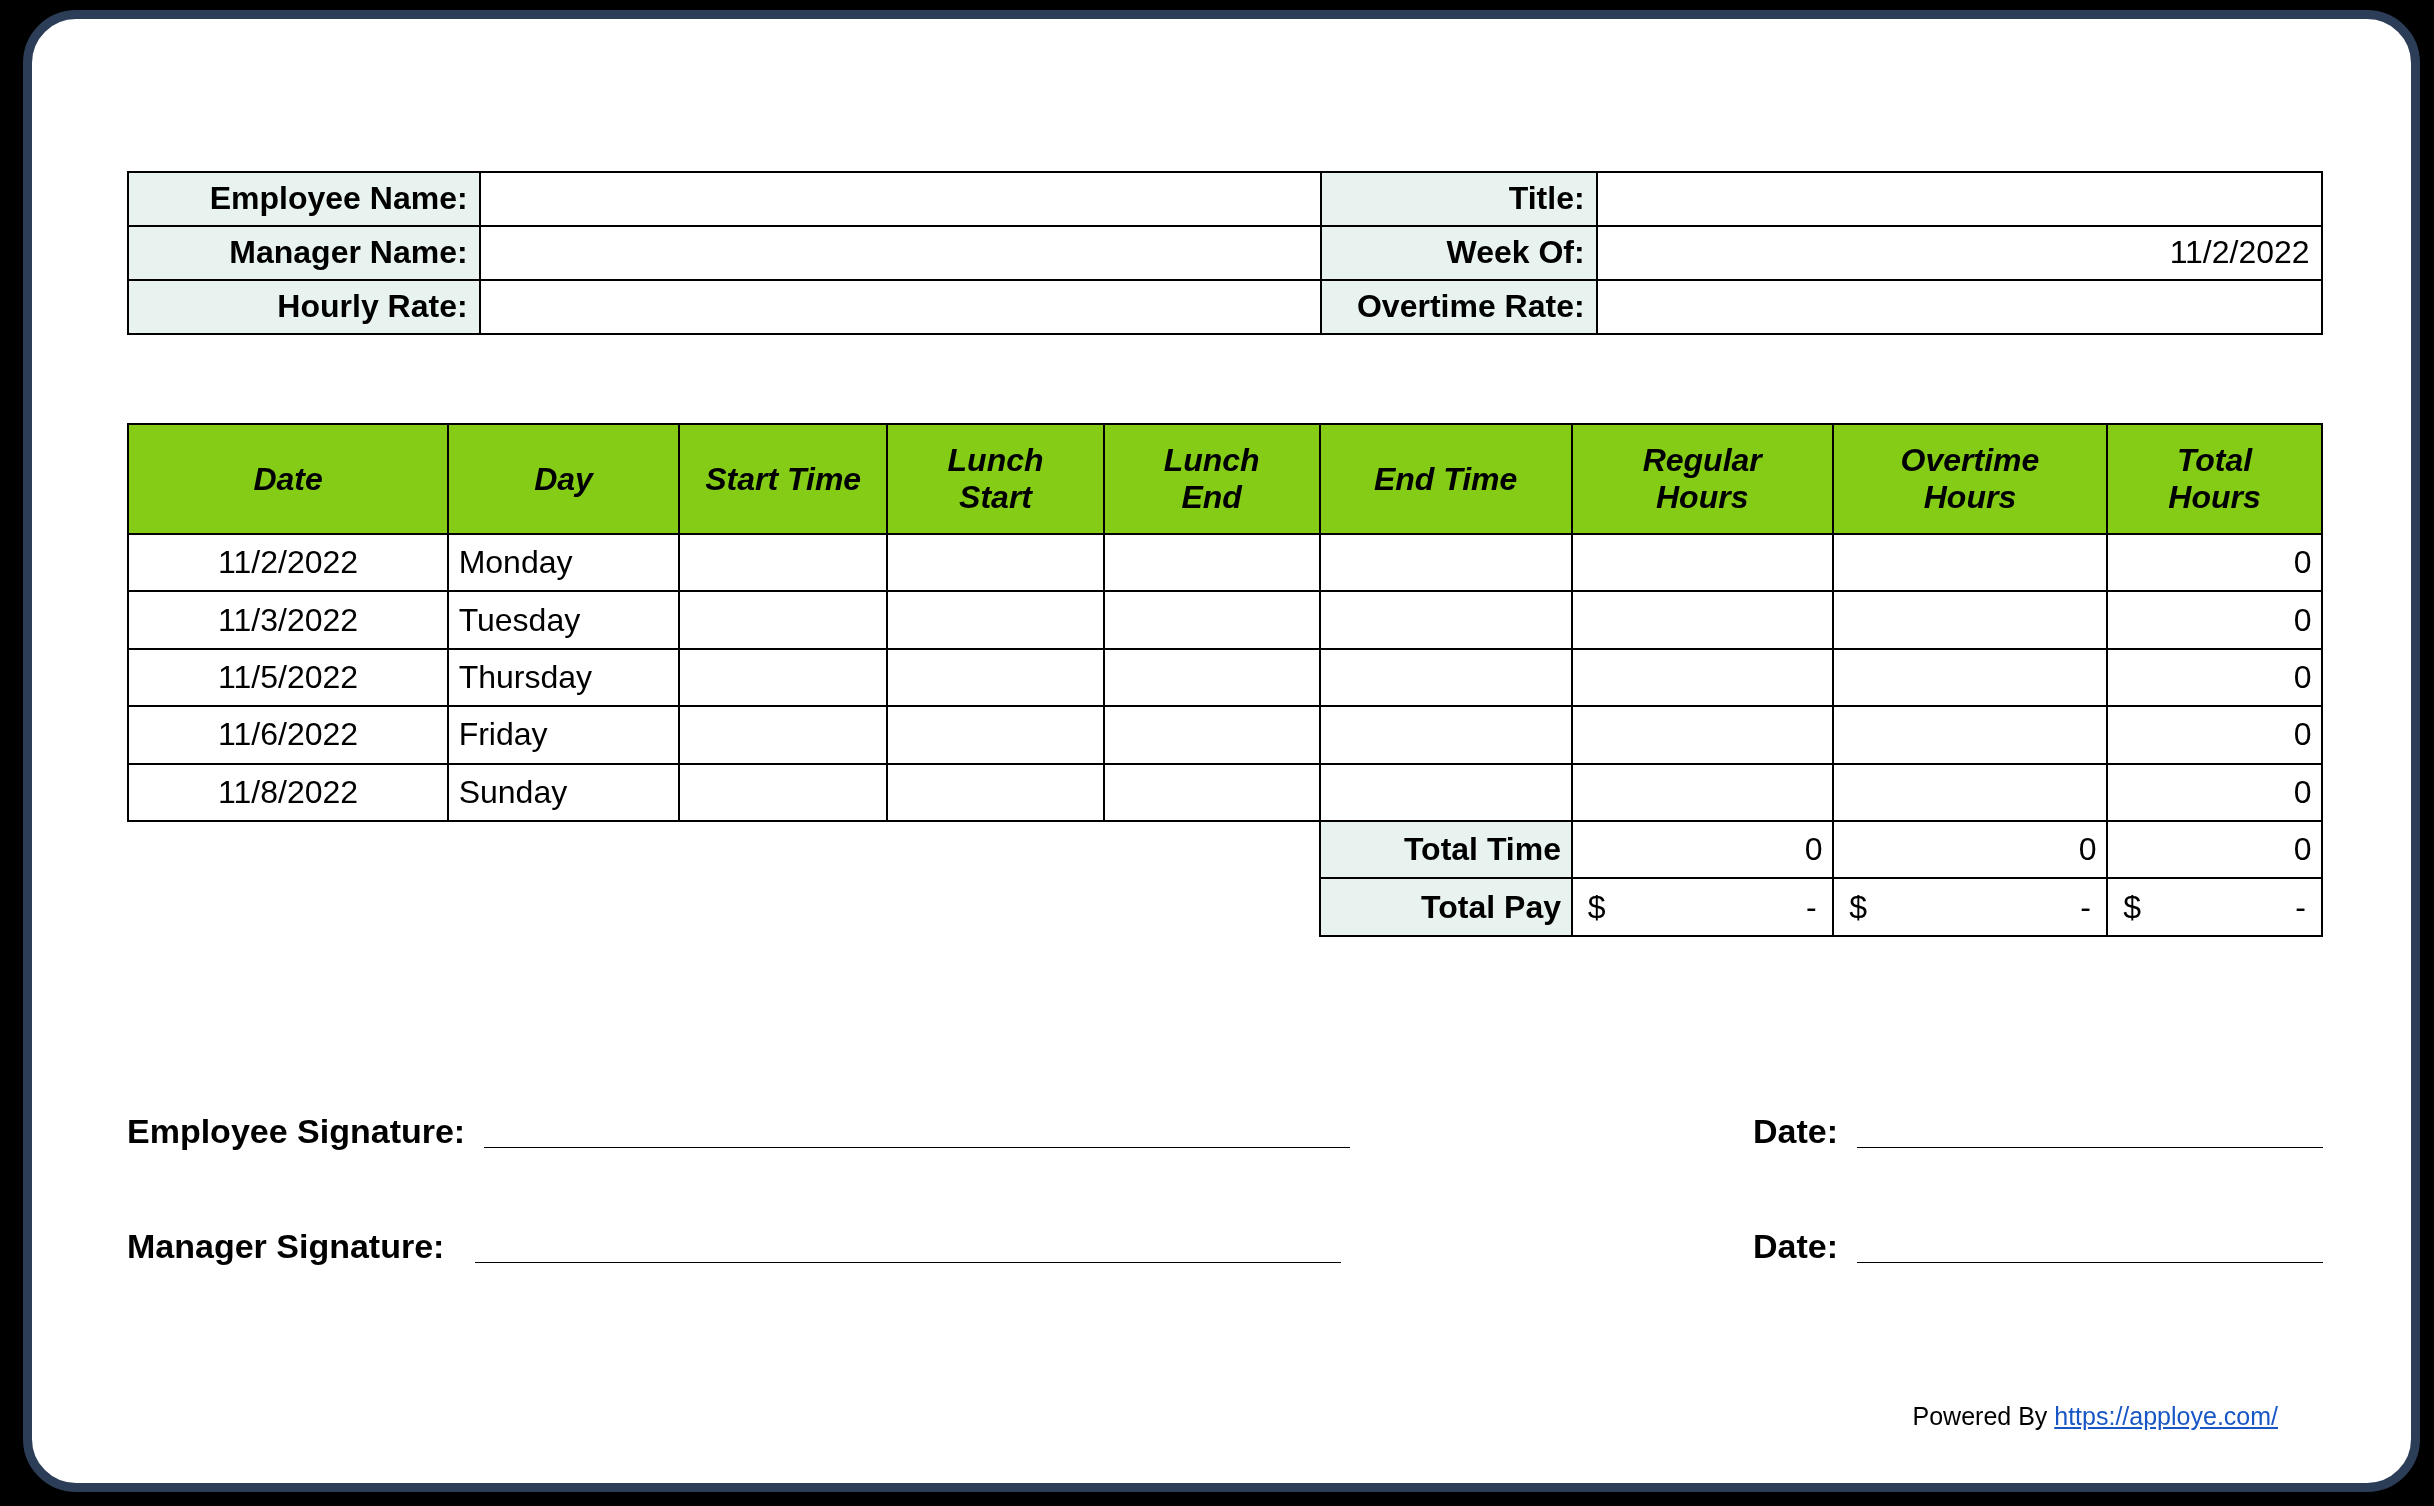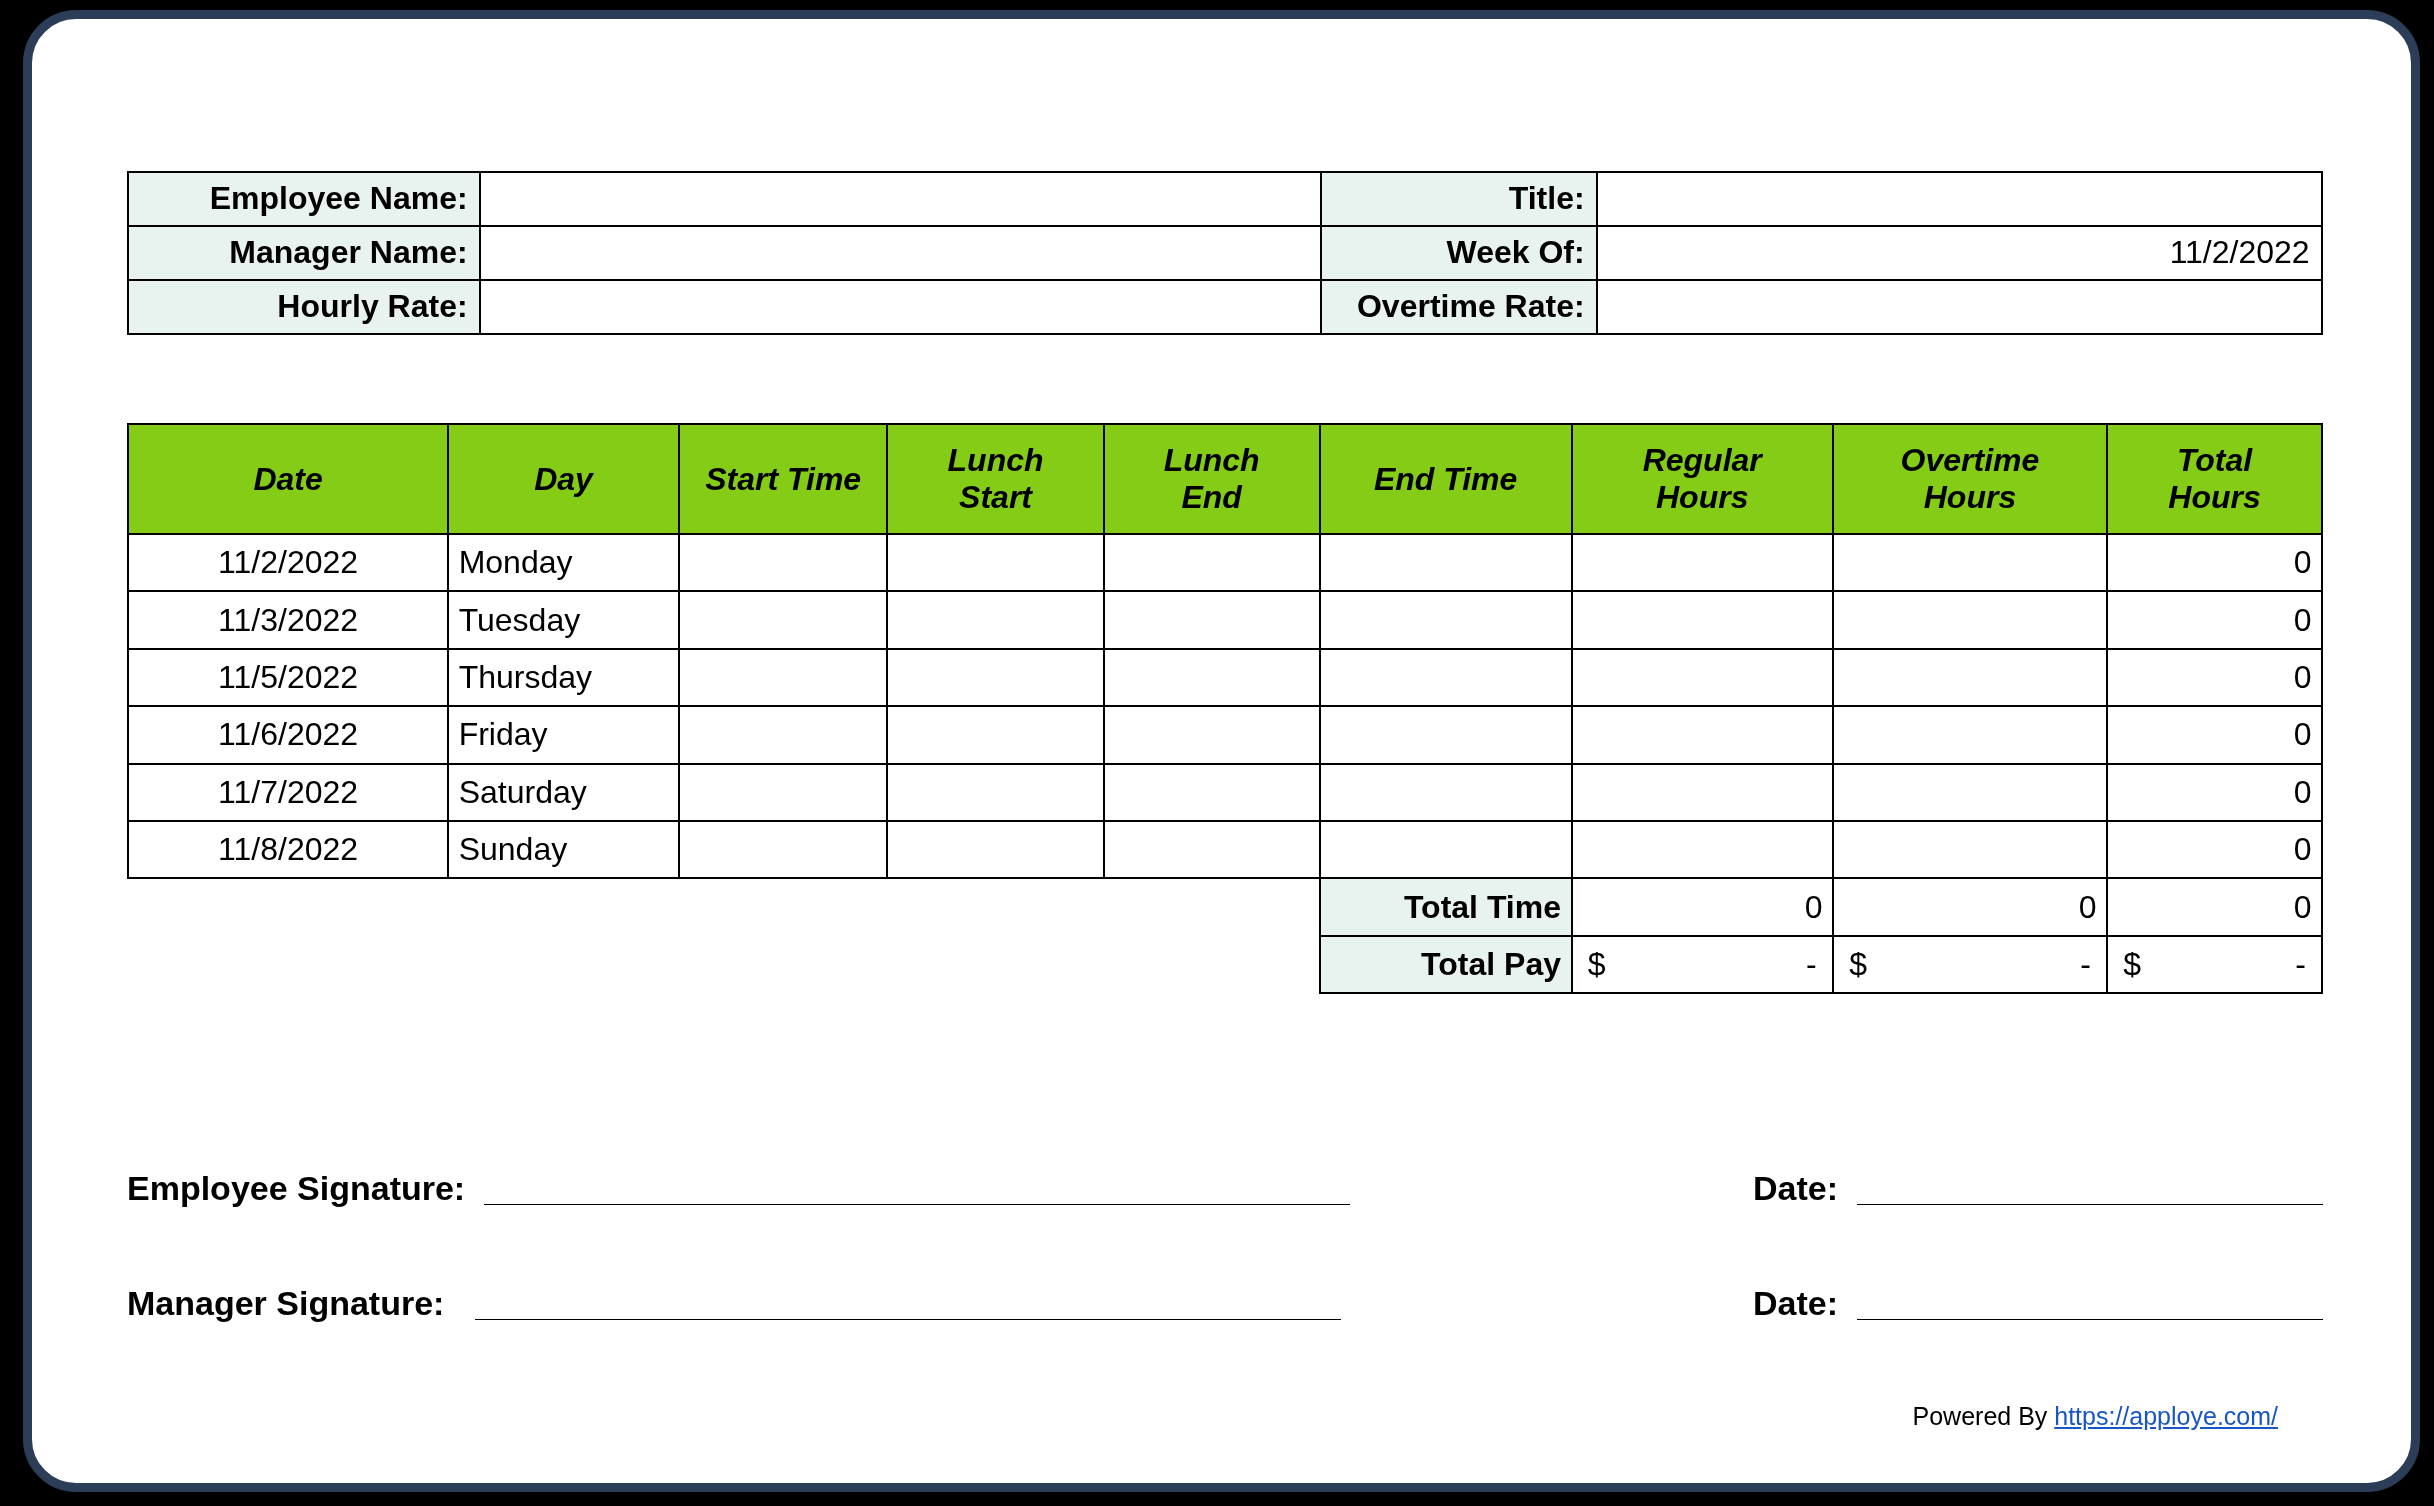--- a/index.html
+++ b/index.html
@@ -219,31 +219,20 @@
           <td class="c-day">Friday</td>
           <td class="c-time"></td>
           <td class="c-time"></td>
           <td class="c-time"></td>
           <td class="c-time"></td>
           <td class="c-reg num-right"></td>
           <td class="c-ot num-right"></td>
           <td class="c-tot num-right">0</td>
         </tr>
         <tr>
-          <td class="c-date">11/7/2022</td>
-          <td class="c-day">Saturday</td>
-          <td class="c-time"></td>
-          <td class="c-time"></td>
-          <td class="c-time"></td>
-          <td class="c-time"></td>
-          <td class="c-reg num-right"></td>
-          <td class="c-ot num-right"></td>
-          <td class="c-tot num-right">0</td>
-        </tr>
-        <tr>
           <td class="c-date">11/8/2022</td>
           <td class="c-day">Sunday</td>
           <td class="c-time"></td>
           <td class="c-time"></td>
           <td class="c-time"></td>
           <td class="c-time"></td>
           <td class="c-reg num-right"></td>
           <td class="c-ot num-right"></td>
           <td class="c-tot num-right">0</td>
         </tr>

